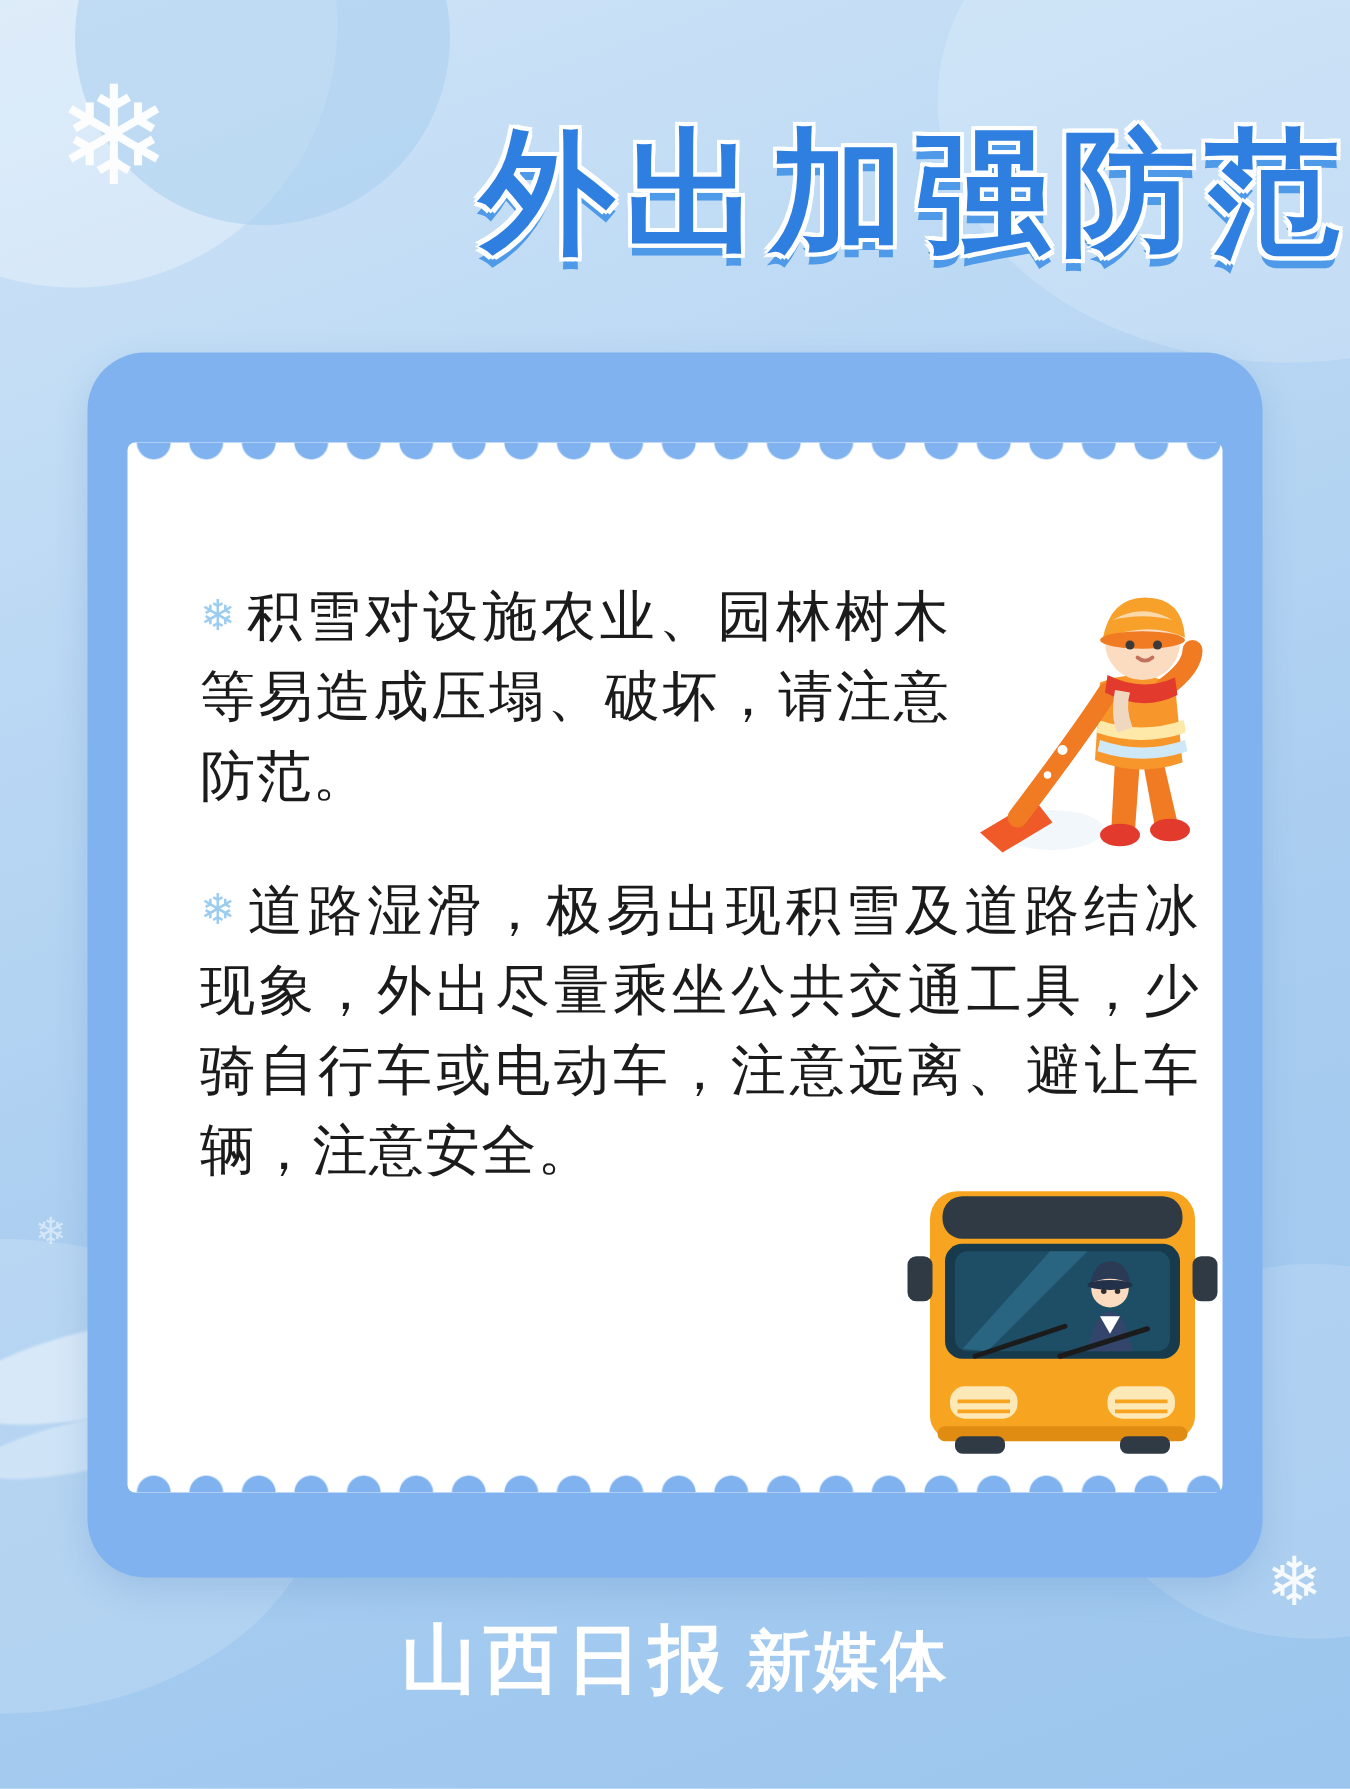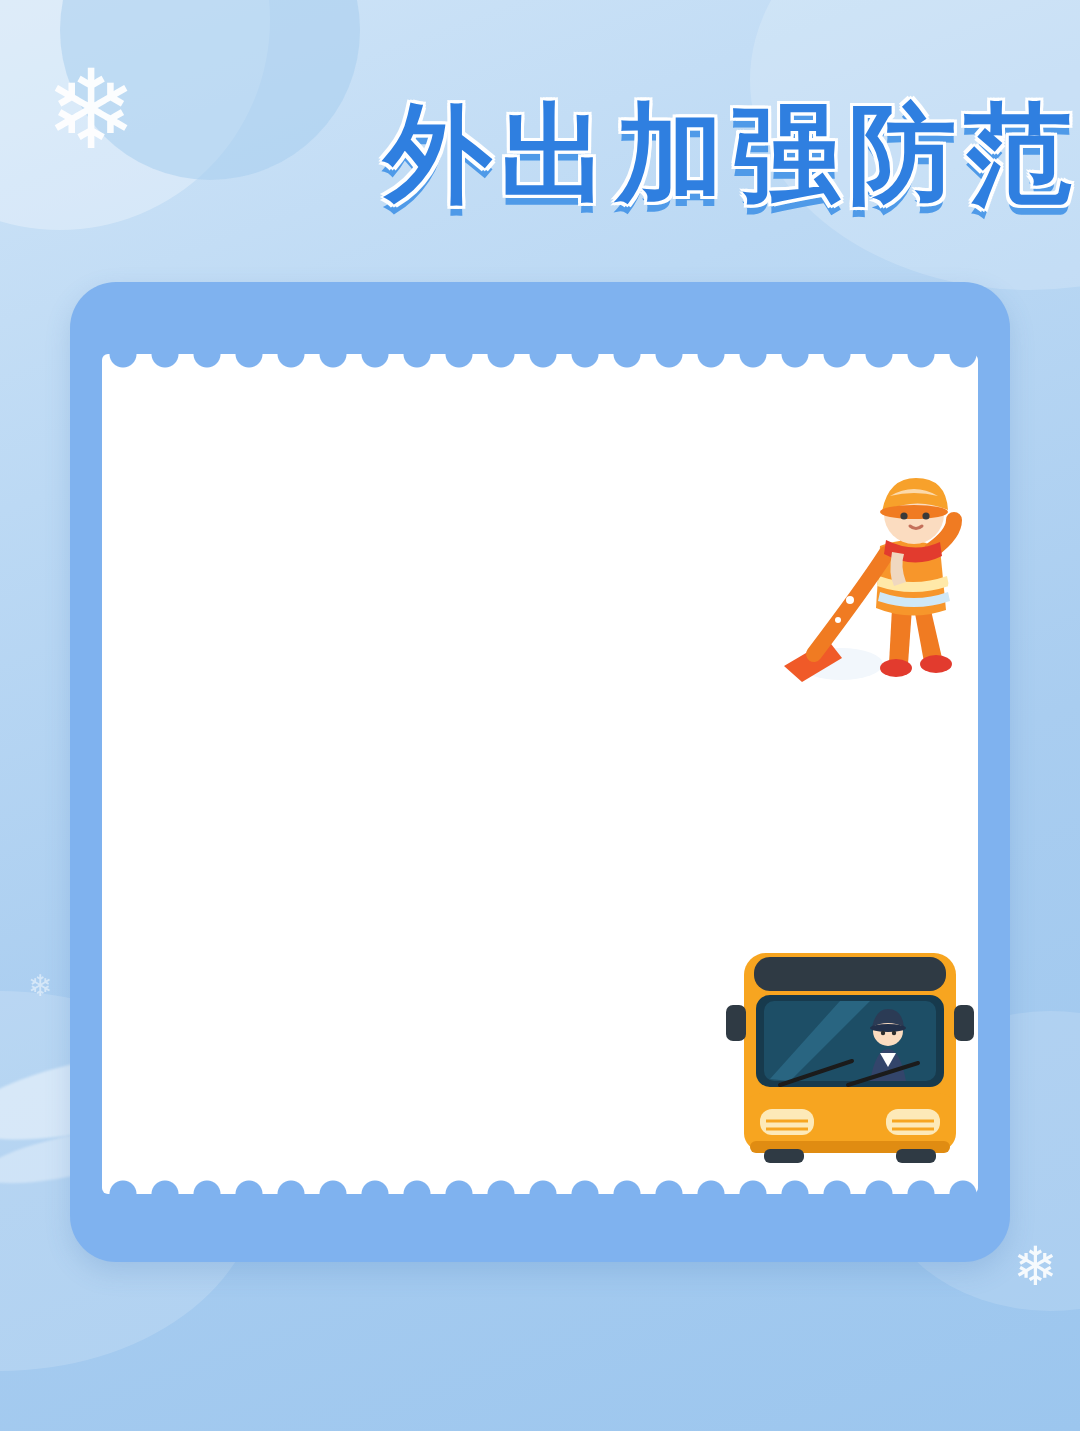--- a/index.html
+++ b/index.html
@@ -209,20 +209,31 @@
   <div class="snow snow-tr">❄</div>
   <div class="snow snow-bl">❄</div>
 
   <div class="title">外出加强防范</div>
 
   <div class="card-outer">
     <div class="card-inner"></div>
     <div class="scallop scallop-top"></div>
     <div class="scallop scallop-bottom"></div>
 
+    <div class="content">
+
+      <div class="para para-1">
+        <span class="flake">❄</span><span>积雪对设施农业、园林树木等易造成压塌、破坏，请注意防范。</span>
+      </div>
+
+      <div class="para para-2">
+        <span class="flake">❄</span><span>道路湿滑，极易出现积雪及道路结冰现象，外出尽量乘坐公共交通工具，少骑自行车或电动车，注意远离、避让车辆，注意安全。</span>
+      </div>
+
+    </div>
 
     <svg class="worker" viewBox="0 0 230 235">
 
       <ellipse cx="68" cy="202" rx="60" ry="20" fill="#ffffff"></ellipse>
       <ellipse cx="95" cy="196" rx="42" ry="16" fill="#f2f7fc"></ellipse>
 
       <line x1="62" y1="190" x2="176" y2="52" stroke="#8e5a33" stroke-width="7" stroke-linecap="round"></line>
 
       <path d="M38 198 L82 172 L96 190 L56 214 Z" fill="#f05a28"></path>
 
@@ -290,14 +301,17 @@
       <path d="M46 178 h42 M46 186 h42" stroke="#f7a520" stroke-width="3"></path>
       <path d="M172 178 h42 M172 186 h42" stroke="#f7a520" stroke-width="3"></path>
 
       <rect x="30" y="198" width="200" height="12" rx="6" fill="#e08c12"></rect>
 
       <rect x="44" y="206" width="40" height="14" rx="6" fill="#2f3a44"></rect>
       <rect x="176" y="206" width="40" height="14" rx="6" fill="#2f3a44"></rect>
     </svg>
   </div>
 
+  <div class="footer">
+    <span class="brand">山西日报</span><span class="sub">新媒体</span>
+  </div>
 
 </div>
 
 </body></html>

